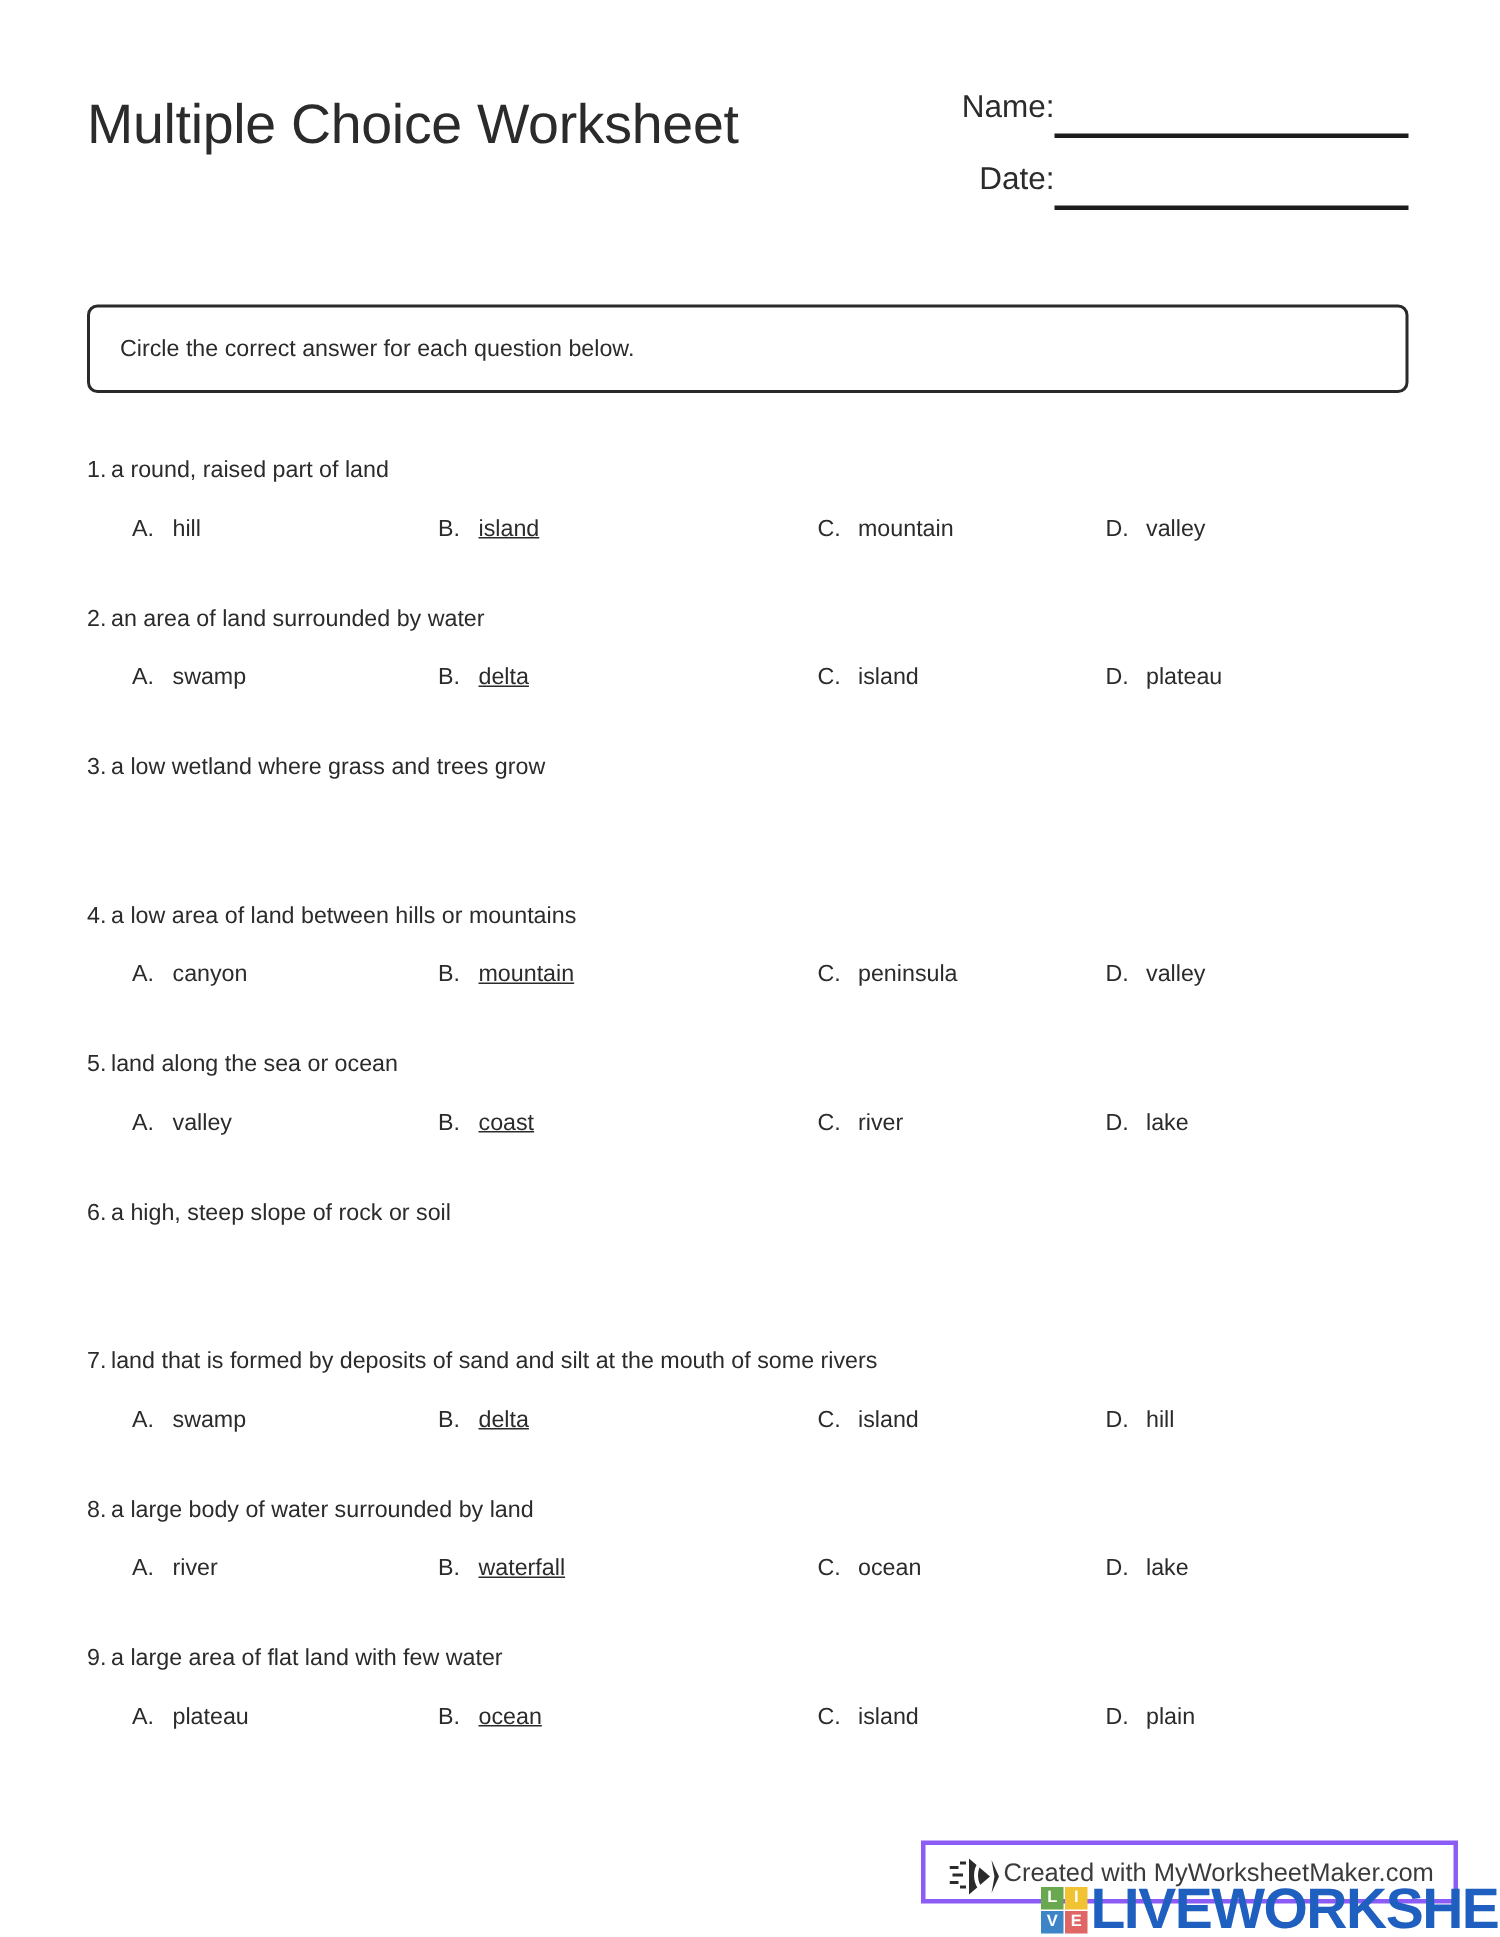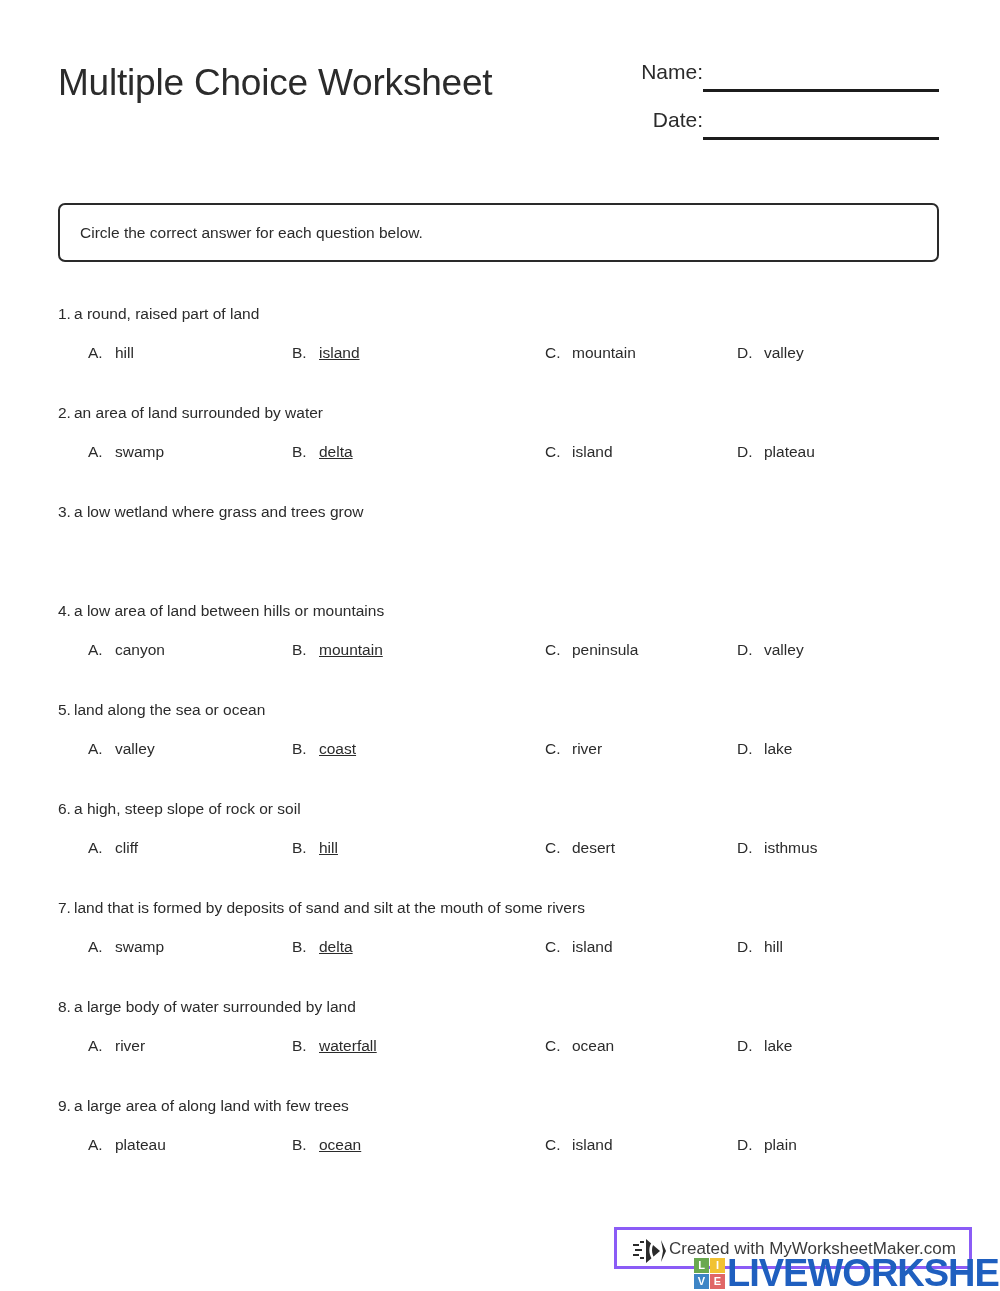--- a/index.html
+++ b/index.html
@@ -261,26 +261,20 @@
       <div class="options-row">
         <span class="option opt-a"><span class="opt-letter">A.</span><span>valley</span></span>
         <span class="option opt-b"><span class="opt-letter">B.</span><span>coast</span></span>
         <span class="option opt-c"><span class="opt-letter">C.</span><span>river</span></span>
         <span class="option opt-d"><span class="opt-letter">D.</span><span>lake</span></span>
       </div>
     </div>
     <div class="question-block">
       <span class="q-number">6.</span>
       <span class="q-text">a high, steep slope of rock or soil</span>
-      <div class="options-row">
-        <span class="option opt-a"><span class="opt-letter">A.</span><span>cliff</span></span>
-        <span class="option opt-b"><span class="opt-letter">B.</span><span>hill</span></span>
-        <span class="option opt-c"><span class="opt-letter">C.</span><span>desert</span></span>
-        <span class="option opt-d"><span class="opt-letter">D.</span><span>isthmus</span></span>
-      </div>
     </div>
     <div class="question-block">
       <span class="q-number">7.</span>
       <span class="q-text">land that is formed by deposits of sand and silt at the mouth of some rivers</span>
       <div class="options-row">
         <span class="option opt-a"><span class="opt-letter">A.</span><span>swamp</span></span>
         <span class="option opt-b"><span class="opt-letter">B.</span><span>delta</span></span>
         <span class="option opt-c"><span class="opt-letter">C.</span><span>island</span></span>
         <span class="option opt-d"><span class="opt-letter">D.</span><span>hill</span></span>
       </div>
@@ -290,21 +284,21 @@
       <span class="q-text">a large body of water surrounded by land</span>
       <div class="options-row">
         <span class="option opt-a"><span class="opt-letter">A.</span><span>river</span></span>
         <span class="option opt-b"><span class="opt-letter">B.</span><span>waterfall</span></span>
         <span class="option opt-c"><span class="opt-letter">C.</span><span>ocean</span></span>
         <span class="option opt-d"><span class="opt-letter">D.</span><span>lake</span></span>
       </div>
     </div>
     <div class="question-block">
       <span class="q-number">9.</span>
-      <span class="q-text">a large area of along land with few trees</span>
+      <span class="q-text">a large area of flat land with few water</span>
       <div class="options-row">
         <span class="option opt-a"><span class="opt-letter">A.</span><span>plateau</span></span>
         <span class="option opt-b"><span class="opt-letter">B.</span><span>ocean</span></span>
         <span class="option opt-c"><span class="opt-letter">C.</span><span>island</span></span>
         <span class="option opt-d"><span class="opt-letter">D.</span><span>plain</span></span>
       </div>
     </div>
   </div>
 
 <div id="footer-badge">

